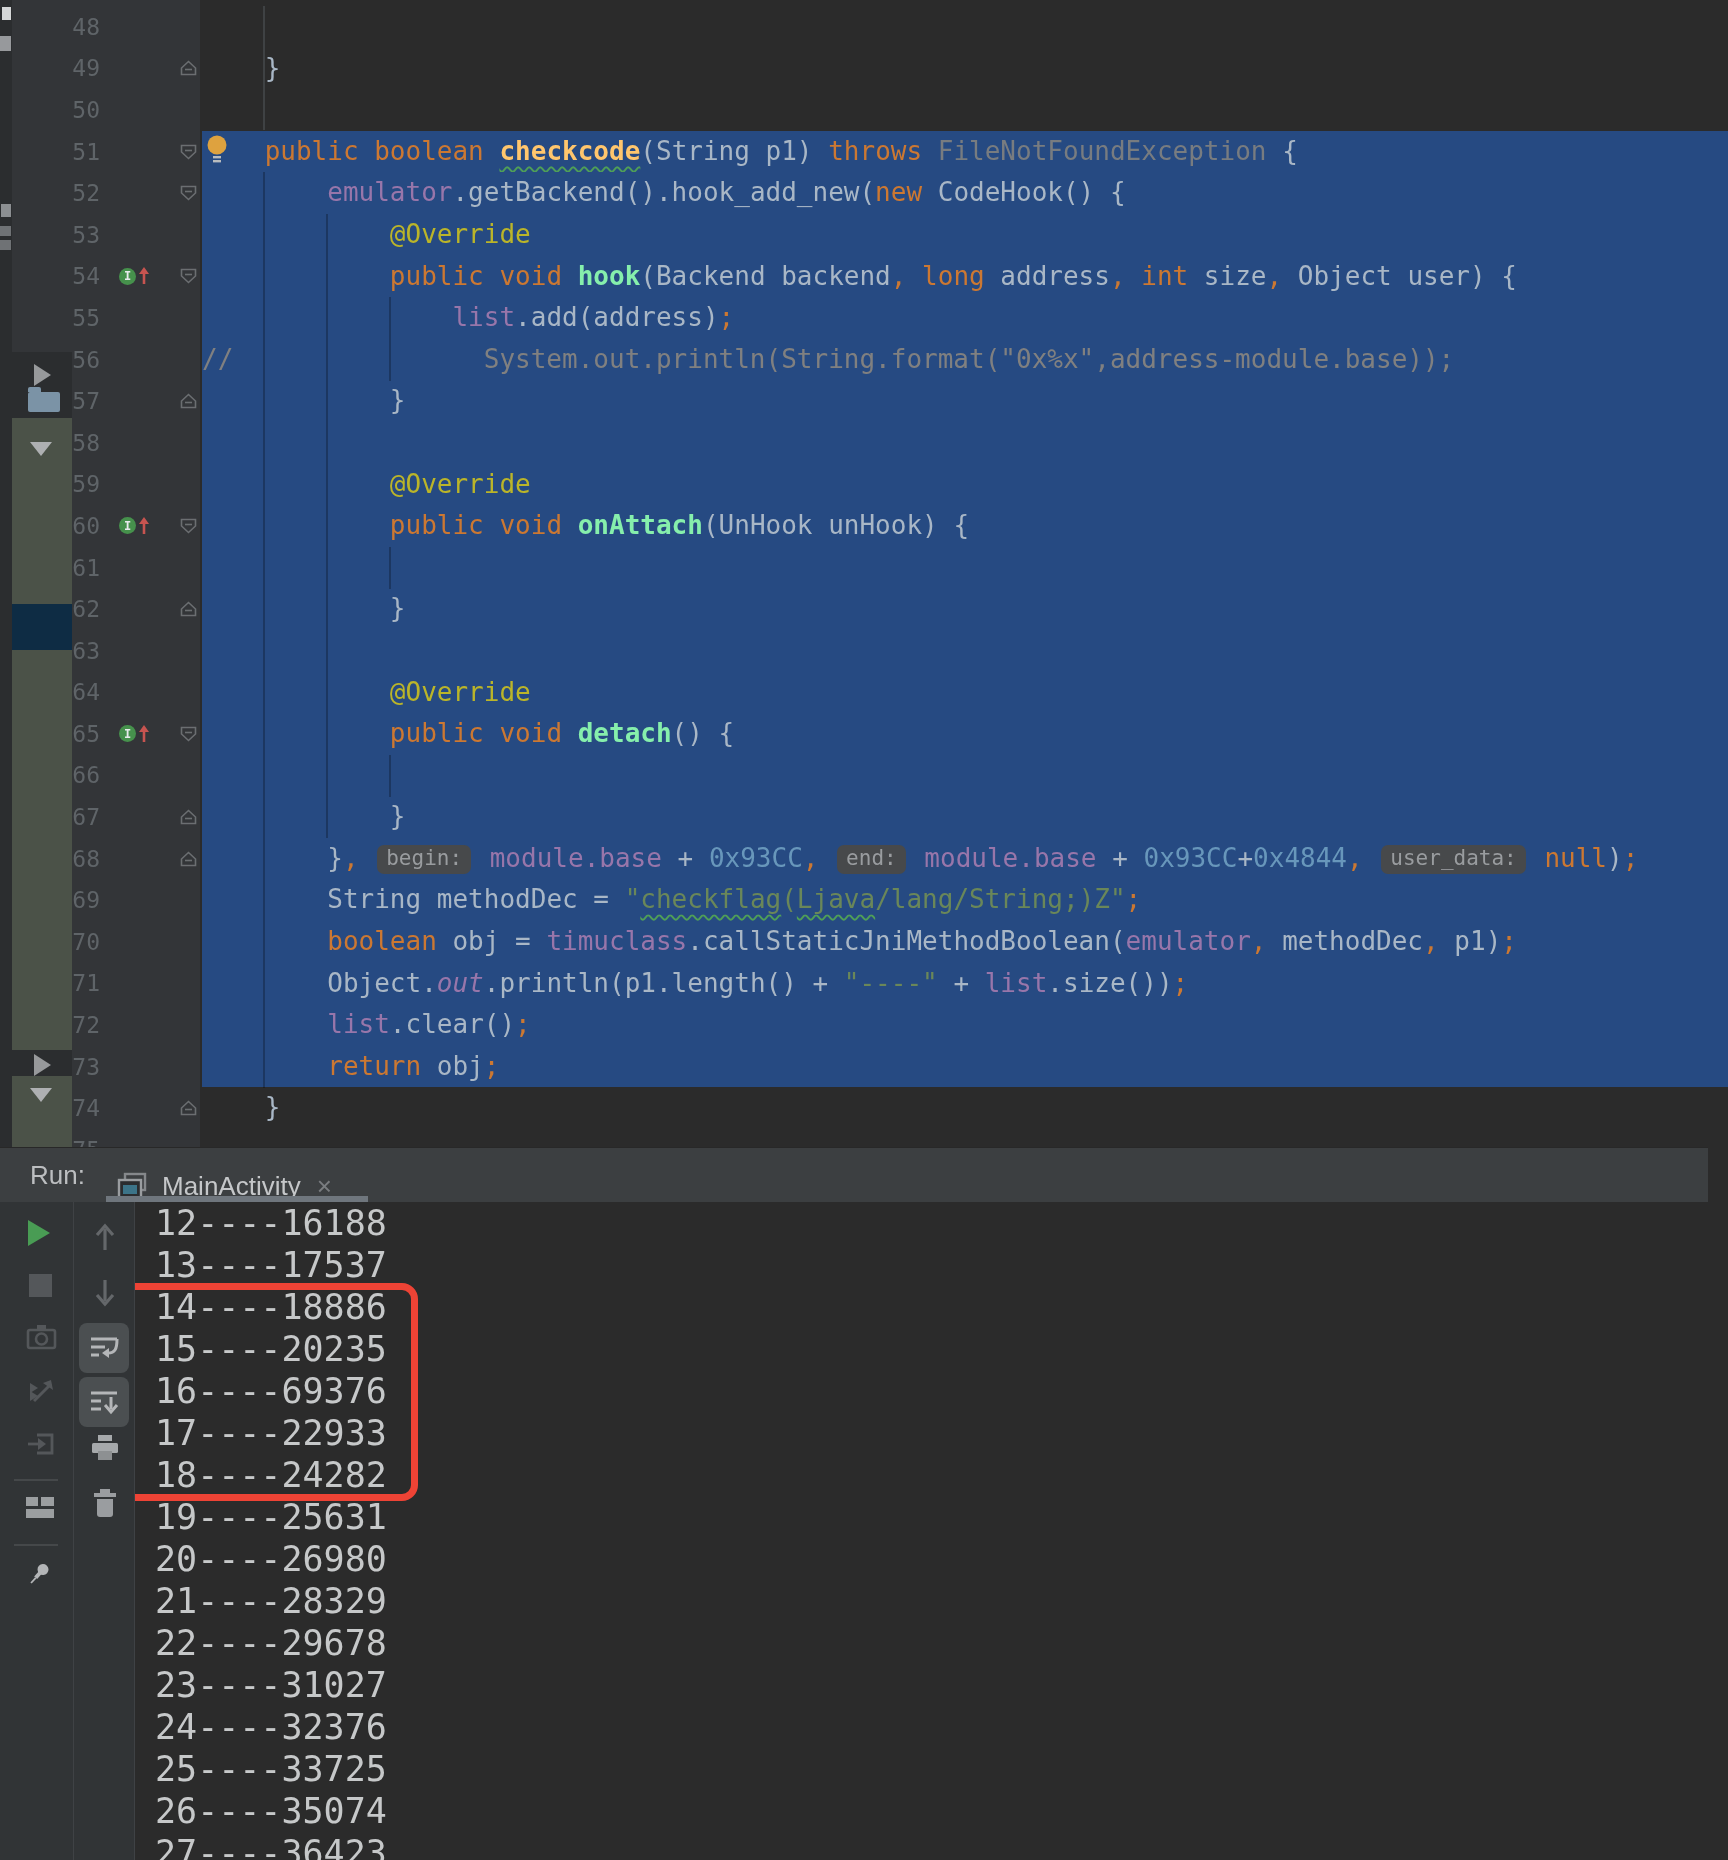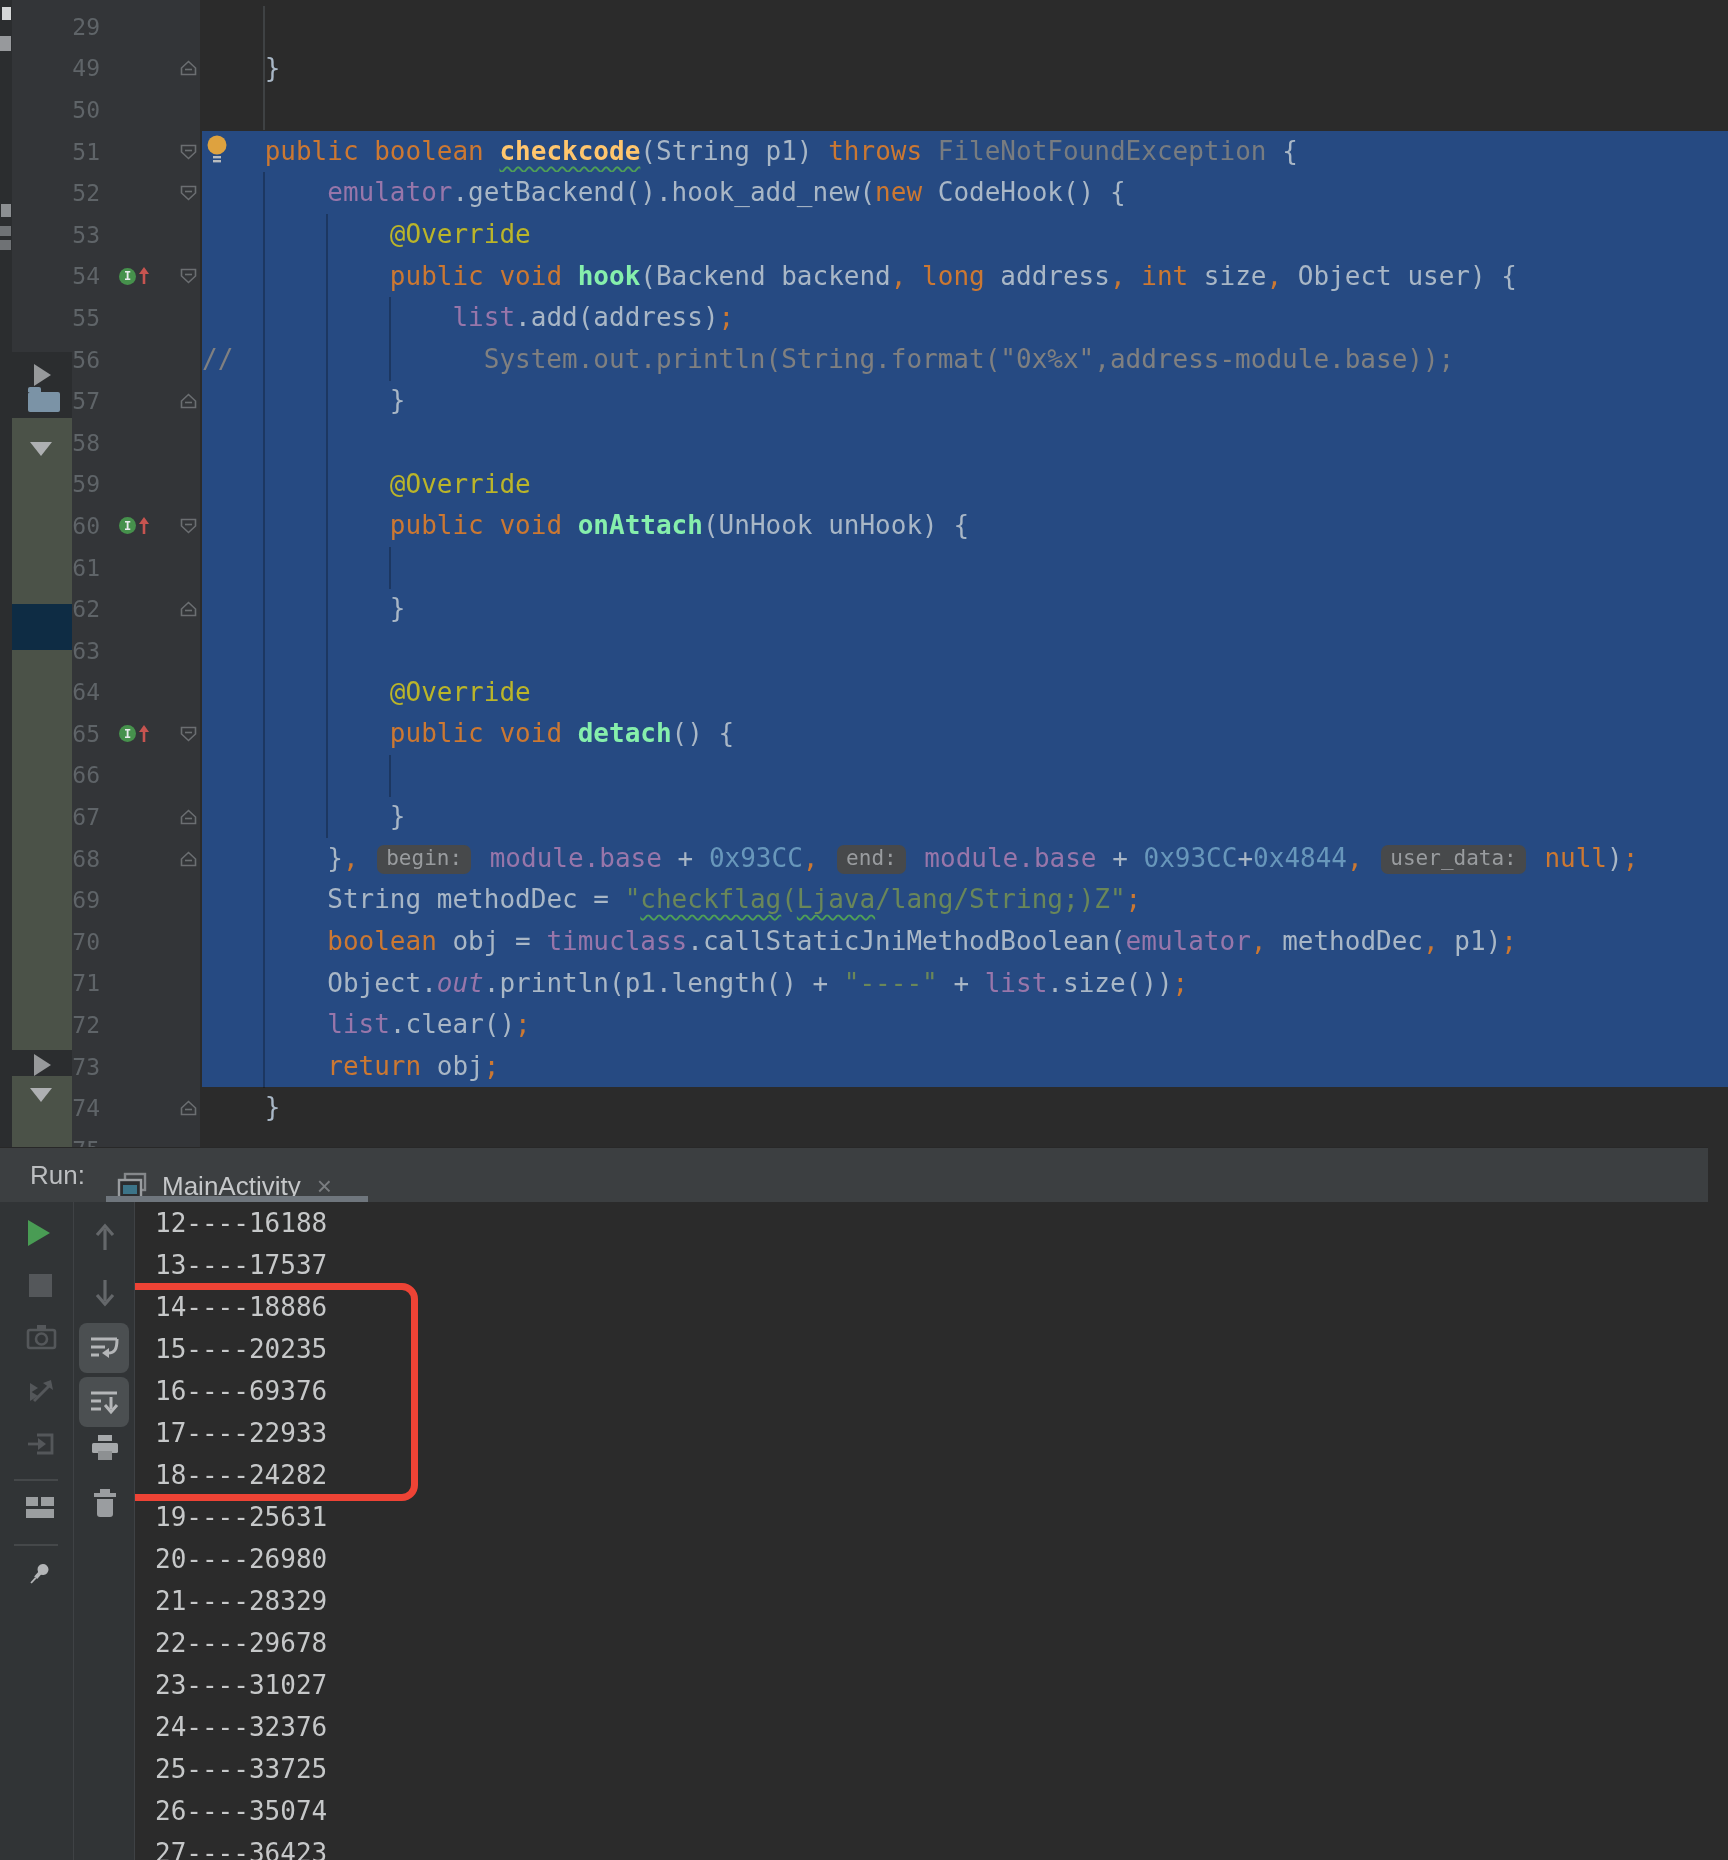--- a/index.html
+++ b/index.html
@@ -57,21 +57,21 @@
   .run-tab-close{font-size:26px;color:#7a7d80;margin-left:16px;font-family:"Liberation Sans",sans-serif;}
   .tab-underline{position:absolute;left:106px;bottom:0;width:262px;height:6px;background:#6f767d;}
   .run-body{position:absolute;left:0;top:55px;width:1728px;height:658px;}
   .tb1{position:absolute;left:0;top:0;width:73px;height:658px;background:#313436;border-right:1px solid #3f4245;}
   .tb2{position:absolute;left:74px;top:0;width:60px;height:658px;background:#313436;border-right:1px solid #3f4245;}
   .tbtn{position:absolute;display:flex;align-items:center;justify-content:center;}
   .toggle-active{background:#4b4f51;border-radius:8px;}
   .tdiv{position:absolute;left:14px;width:44px;height:2px;background:#45484a;}
   .console{position:absolute;left:135px;top:0;right:0;height:658px;background:#2b2b2b;overflow:hidden;}
   #console-lines{padding-left:20px;}
-  .console-line{height:42px;line-height:42px;font-size:26px;color:#c6c8c9;white-space:pre;}
+  .console-line{height:42px;line-height:42px;font-size:35px;color:#c6c8c9;white-space:pre;}
   .redbox{position:absolute;left:-23px;top:81px;width:306px;height:218px;border:7px solid #ee4335;border-radius:16px;
           box-sizing:border-box;z-index:5;}
 </style>
 </head>
 <body>
 
 <div class="screen">
 
   <div class="editor">
     <div class="gutter-bg"></div>
@@ -79,21 +79,21 @@
       <div class="mk" style="left:2px;top:7px;width:9px;height:13px;background:#d5d7d8;"></div>
       <div class="mk" style="left:0;top:36px;width:11px;height:15px;background:#97999c;"></div>
       <div class="mk" style="left:1px;top:204px;width:10px;height:13px;background:#8c8f92;"></div>
       <div class="mk" style="left:0;top:226px;width:11px;height:10px;background:#6f7275;"></div>
       <div class="mk" style="left:0;top:240px;width:11px;height:10px;background:#6f7275;"></div>
     </div>
 
     <div id="code-lines">
         <div class="row">
           <div class="g">
-            <div class="ln">29</div>
+            <div class="ln">48</div>
             <div class="gi"></div>
             <div class="gf"></div>
           </div>
         </div>
         <div class="row">
           <div class="g">
             <div class="ln">49</div>
             <div class="gi"></div>
             <div class="gf">
               <svg width="17" height="16" viewBox="0 0 17 16">

